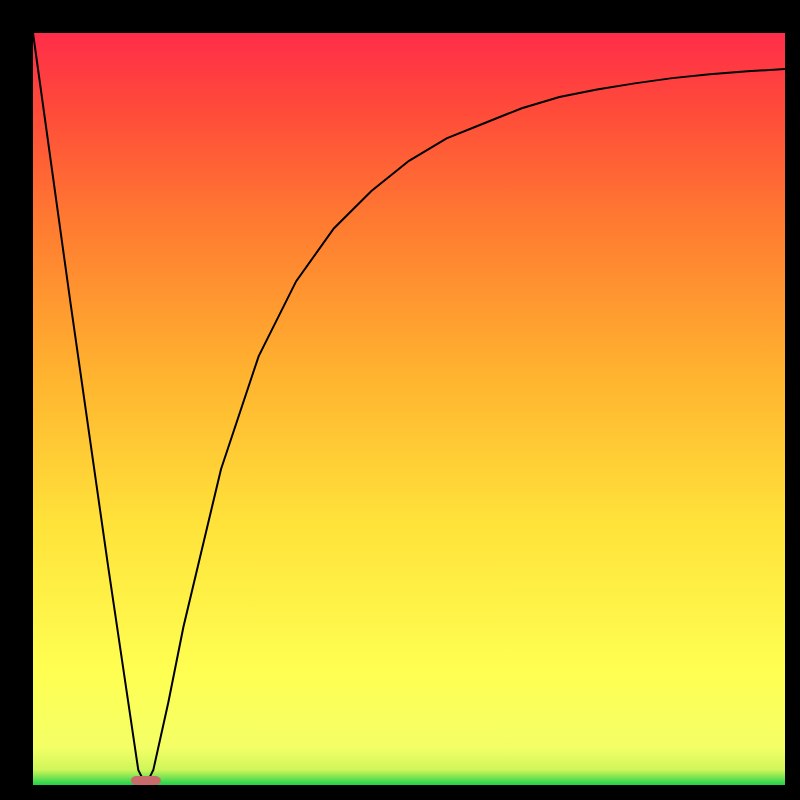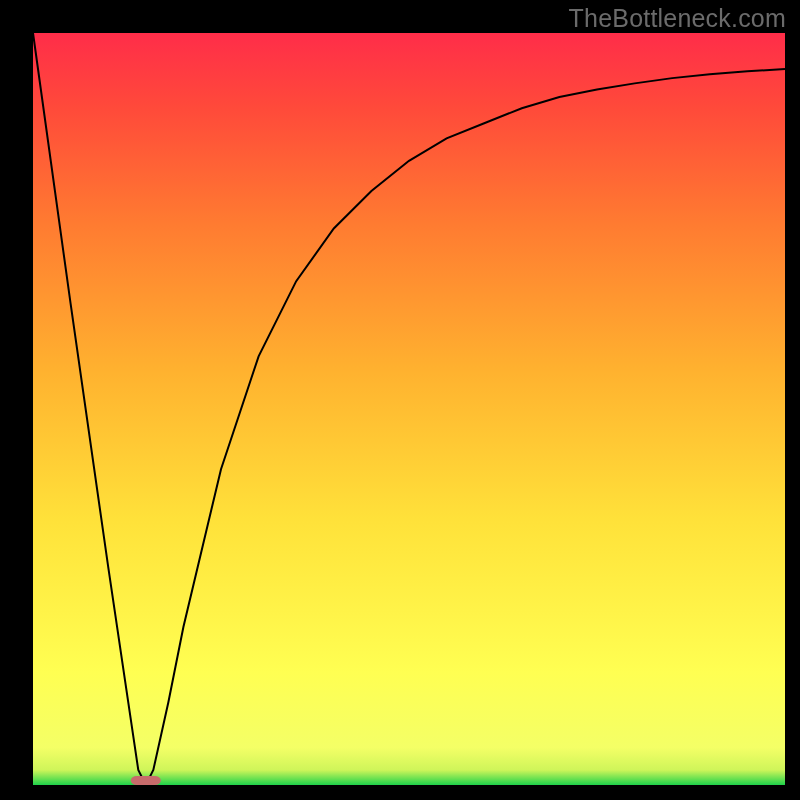--- a/index.html
+++ b/index.html
@@ -27,21 +27,20 @@
     user-select: none;
   }
   svg {
     display: block;
   }
 </style>
 </head>
 <body>
 
 <div class="stage">
-  <div class="watermark">TheBottleneck.com</div>
   <svg id="chart-svg" width="800" height="800" viewBox="0 0 800 800">
     <defs>
       <linearGradient id="bg-grad" x1="0" y1="1" x2="0" y2="0">
           <stop offset="0%" stop-color="#1fd24a"></stop>
           <stop offset="2%" stop-color="#cff55a"></stop>
           <stop offset="5%" stop-color="#f4ff66"></stop>
           <stop offset="15%" stop-color="#ffff52"></stop>
           <stop offset="35%" stop-color="#ffe23a"></stop>
           <stop offset="55%" stop-color="#ffb22f"></stop>
           <stop offset="75%" stop-color="#ff7a31"></stop>

